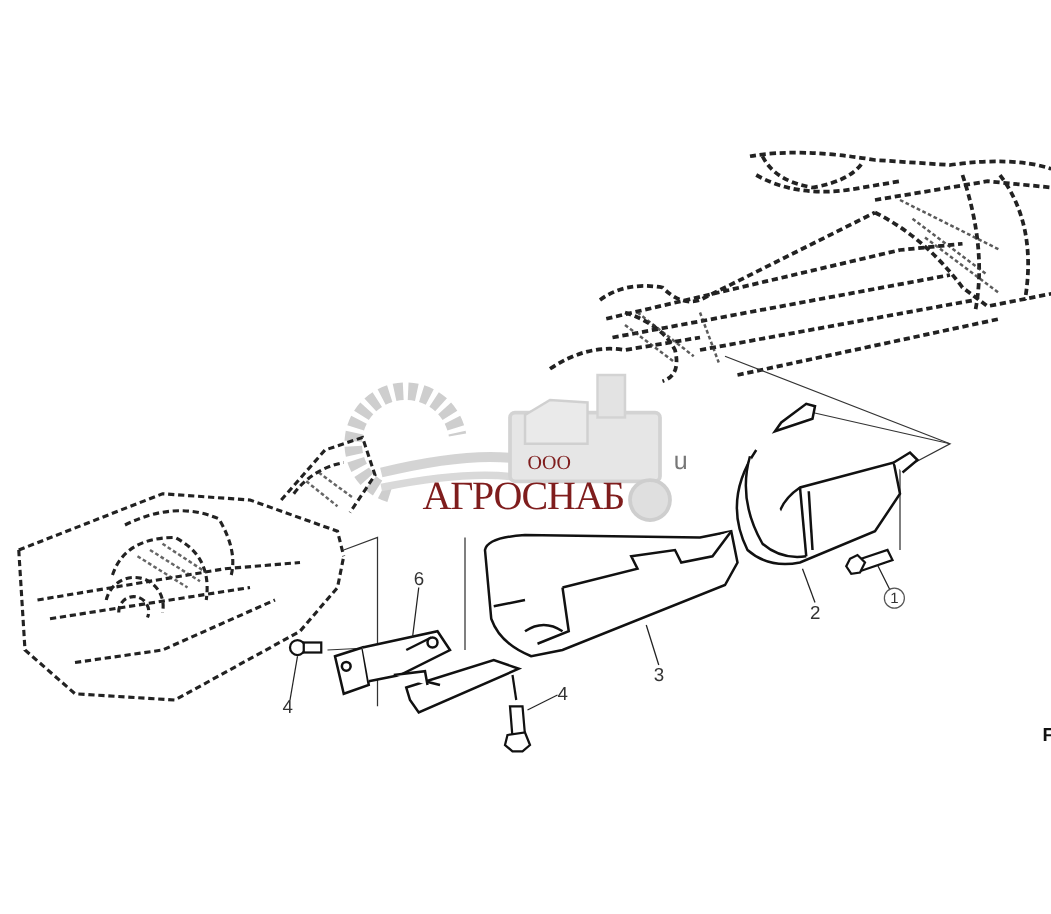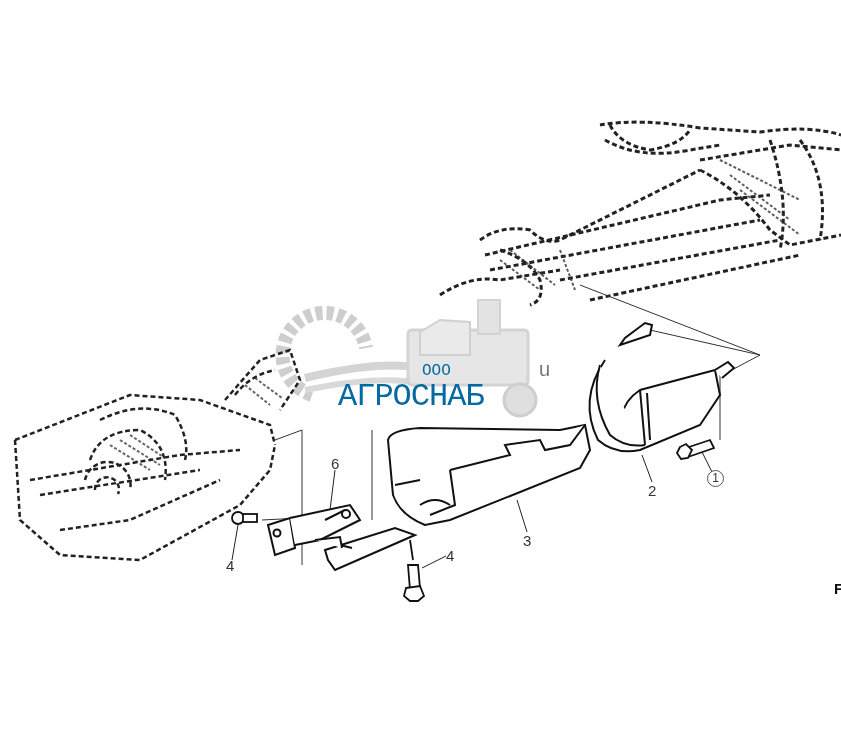--- a/index.html
+++ b/index.html
@@ -3,21 +3,21 @@
 <meta charset="utf-8">
 <style>
   html, body { margin: 0; padding: 0; background: #ffffff; }
   body { width: 841px; height: 731px; position: relative; overflow: hidden;
          font-family: "Liberation Sans", sans-serif; }
   #canvas { position: absolute; left: 0; top: 0; width: 841px; height: 731px; }
   .callout { position: absolute; font-family: "Liberation Sans", sans-serif;
              font-size: 15px; color: #333; line-height: 1; }
   .callout.circled { border: 1px solid #555; border-radius: 50%; width: 15px; height: 15px;
                      text-align: center; font-size: 12px; line-height: 15px; }
-  .wm-text { position: absolute; font-family: Liberation Mono, monospace; color: #0369a1; }
+  .wm-text { position: absolute; font-family: Liberation Serif, serif; color: #7f1d1d; }
   .edge-letter { position: absolute; font-family: "Liberation Sans", sans-serif; font-weight: bold;
                  font-size: 15px; color: #111; }
   .stray { position: absolute; font-family: "Liberation Sans", sans-serif; font-size: 20px; color: #777; }
 </style>
 </head>
 <body>
 
 <svg id="canvas" width="841" height="731" viewBox="0 0 841 731" xmlns="http://www.w3.org/2000/svg">
 
   <g fill="none" stroke="#c9c9c9" stroke-width="6" opacity="0.9">

